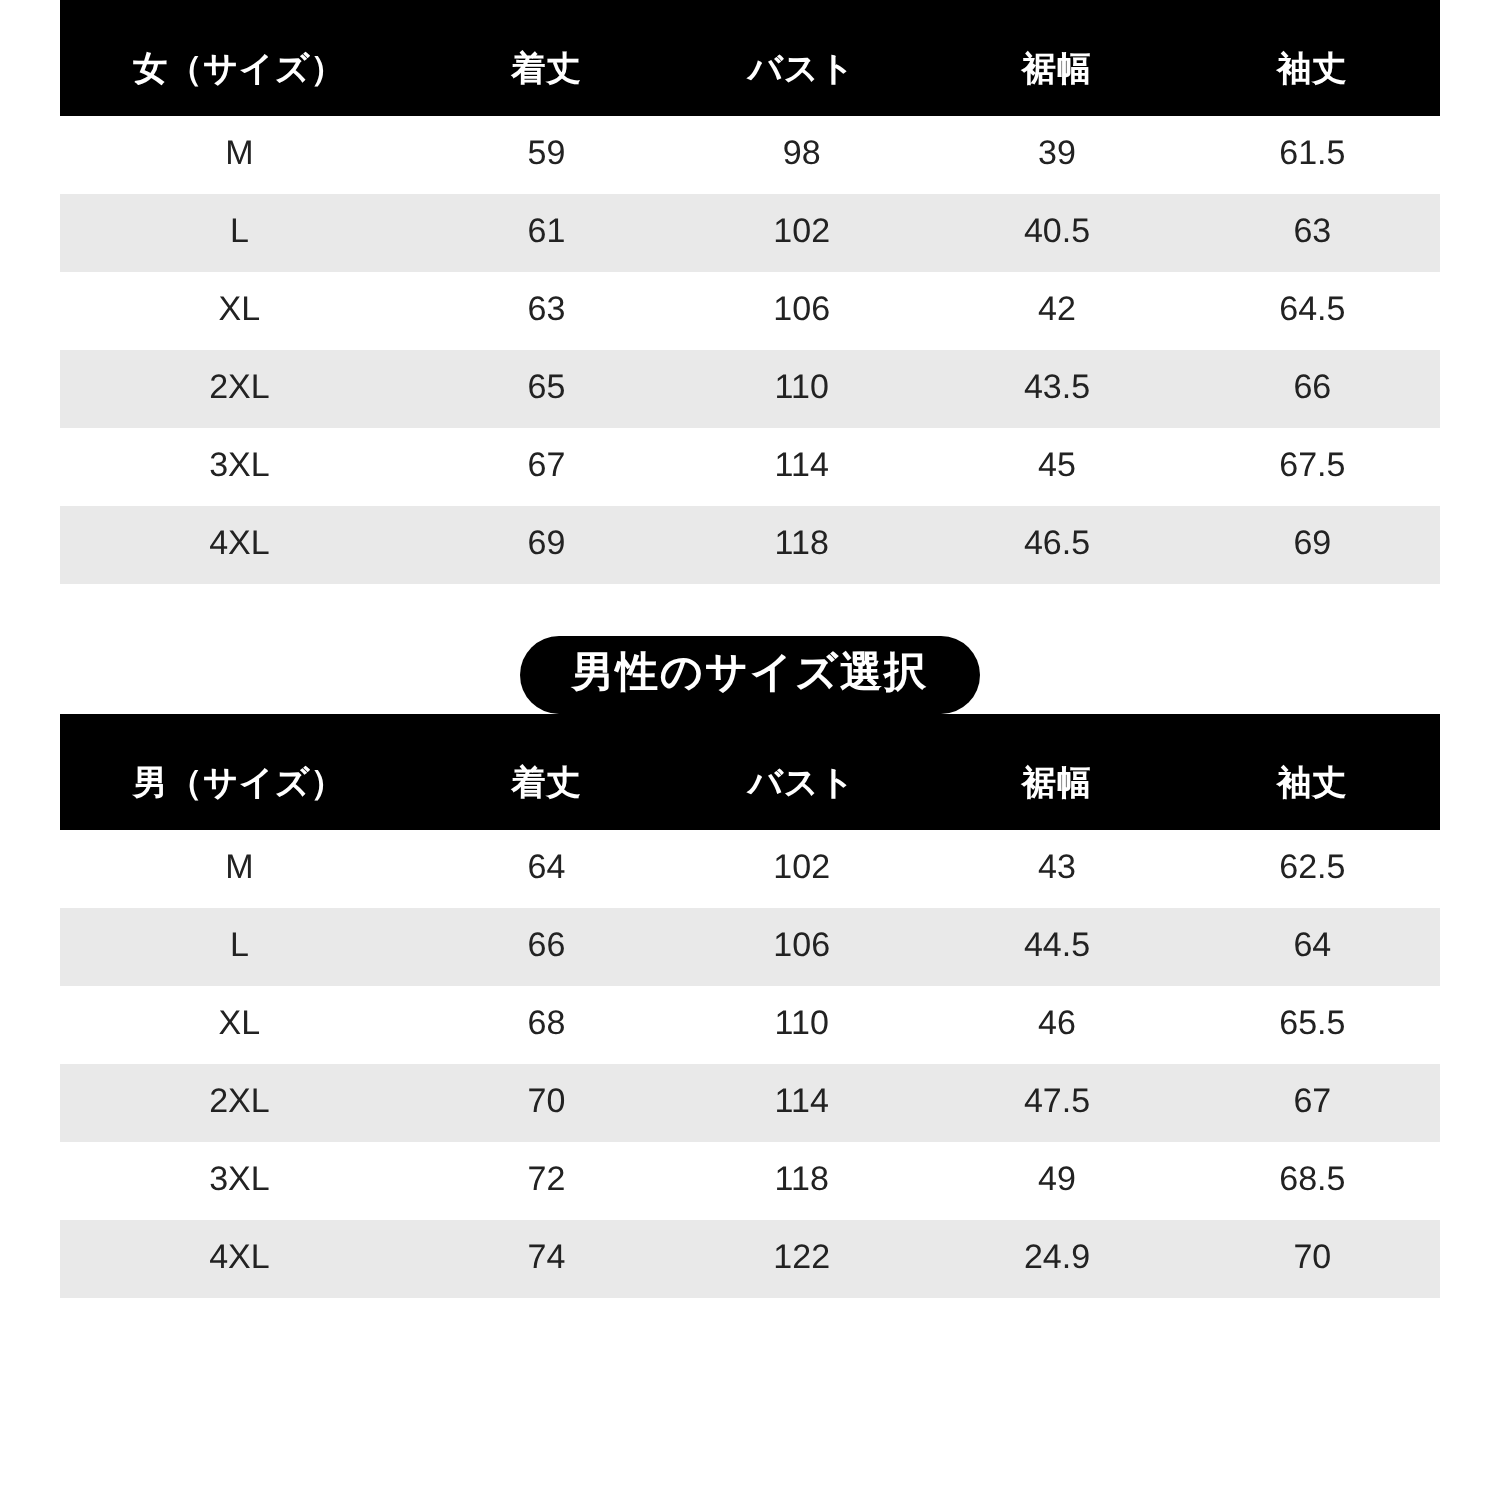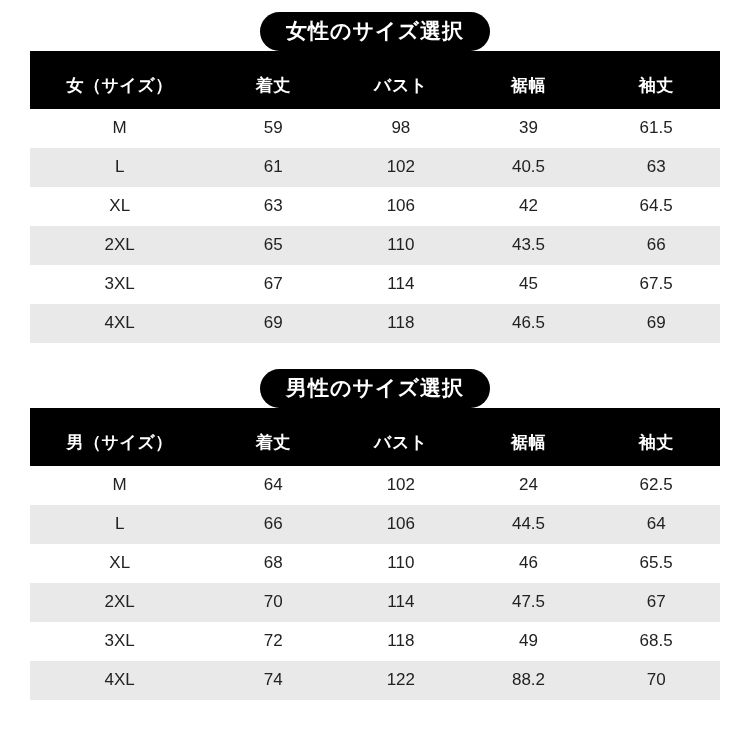--- a/index.html
+++ b/index.html
@@ -79,23 +79,20 @@
   .col-b    { width: 18.5%; font-family: Liberation Mono, monospace; }
   .col-c    { width: 18.5%; }
   .col-d    { width: 18.5%; }
   .col-e    { width: 18.5%; }
 </style>
 </head>
 <body>
 
 <div class="page">
 
-  <div class="pill-wrap sec1-heading">
-    <div class="pill">女性のサイズ選択</div>
-  </div>
 
   <table class="size-table sec1-table">
     <thead>
       <tr>
         <th class="col-size">女（サイズ）</th>
         <th class="col-b">着丈</th>
         <th class="col-c">バスト</th>
         <th class="col-d">裾幅</th>
         <th class="col-e">袖丈</th>
       </tr>
@@ -158,21 +155,21 @@
         <th class="col-c">バスト</th>
         <th class="col-d">裾幅</th>
         <th class="col-e">袖丈</th>
       </tr>
     </thead>
     <tbody>
       <tr class="odd">
         <td>M</td>
         <td>64</td>
         <td>102</td>
-        <td>24</td>
+        <td>43</td>
         <td>62.5</td>
       </tr>
       <tr class="even">
         <td>L</td>
         <td>66</td>
         <td>106</td>
         <td>44.5</td>
         <td>64</td>
       </tr>
       <tr class="odd">
@@ -193,19 +190,19 @@
         <td>3XL</td>
         <td>72</td>
         <td>118</td>
         <td>49</td>
         <td>68.5</td>
       </tr>
       <tr class="even">
         <td>4XL</td>
         <td>74</td>
         <td>122</td>
-        <td>88.2</td>
+        <td>24.9</td>
         <td>70</td>
       </tr>
     </tbody>
   </table>
 
 </div>
 
 </body></html>

